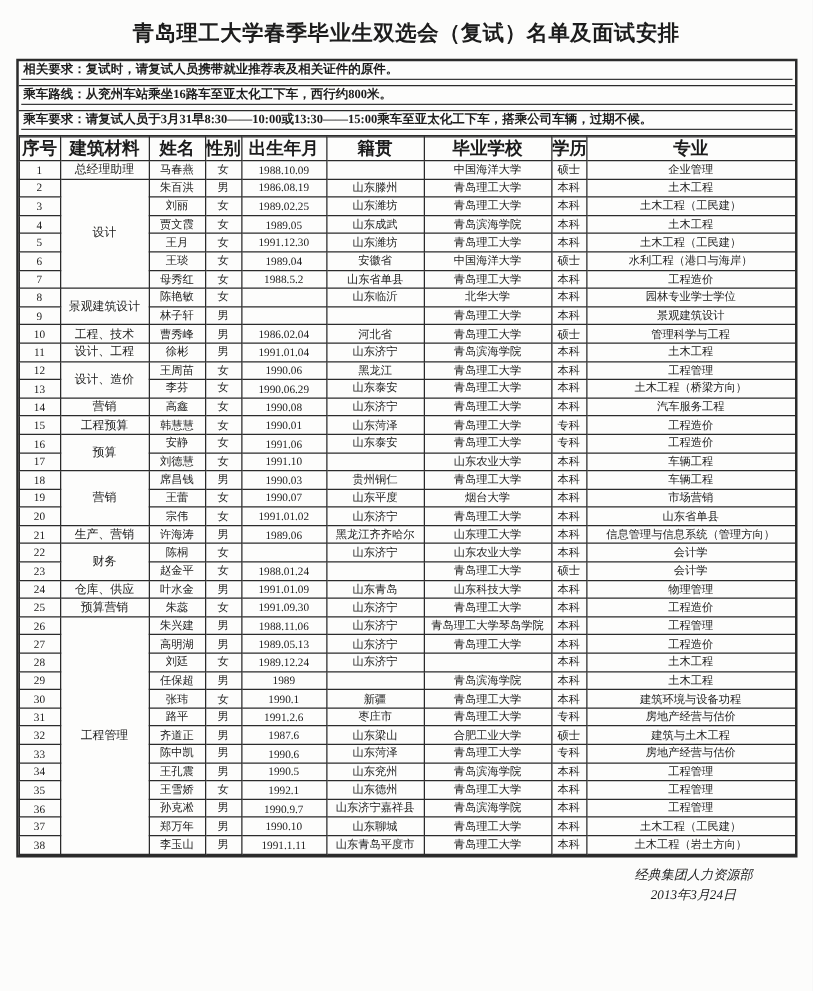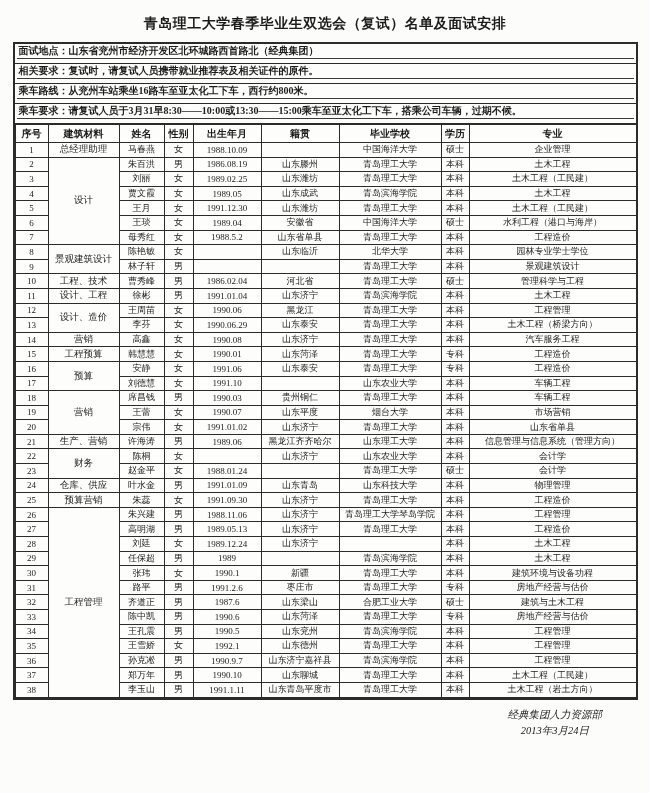--- a/index.html
+++ b/index.html
@@ -6,21 +6,21 @@
   body {
     width: 650px; height: 793px; margin: 0 auto;
     background: #fcfcfb;
     font-family: "Liberation Serif", "DejaVu Serif", serif;
     color: #1c1c1c;
     position: relative;
     overflow: hidden;
   }
   .title {
     text-align: center;
-    font-size: 14px;
+    font-size: 17px;
     font-weight: bold;
     padding-top: 15px;
     letter-spacing: 0.5px;
   }
   .box {
     width: 621px;
     margin: 9px auto 0;
     border: 2px solid #2b2b2b;
     background: #fdfdfc;
   }
@@ -47,21 +47,21 @@
     table-layout: fixed;
   }
   th, td {
     border: 1px solid #2b2b2b;
     text-align: center;
     vertical-align: middle;
     white-space: nowrap;
     overflow: hidden;
     padding: 0;
   }
-  th { font-size: 10px; height: 17px; font-weight: bold; }
+  th { font-size: 14px; height: 17px; font-weight: bold; }
   td { font-size: 9px;  height: 13.6px; font-weight: normal; }
   td.pos { font-size: 9.5px; }
   .footer {
     margin-top: 7px;
     text-align: right;
     padding-right: 48px;
   }
   .footer .inner {
     display: inline-block;
     text-align: center;
@@ -69,23 +69,20 @@
     line-height: 16px;
     font-style: italic;
   }
 </style>
 </head>
 <body>
 
 <div class="title">青岛理工大学春季毕业生双选会（复试）名单及面试安排</div>
 
 <div class="box">
-  <div class="info-row">
-    <span class="u">面试地点：山东省兖州市经济开发区北环城路西首路北（经典集团）</span>
-  </div>
   <div class="info-row">
     <span class="u">相关要求：复试时，请复试人员携带就业推荐表及相关证件的原件。</span>
   </div>
   <div class="info-row">
     <span class="u">乘车路线：从兖州车站乘坐16路车至亚太化工下车，西行约800米。</span>
   </div>
   <div class="info-row">
     <span class="u">乘车要求：请复试人员于3月31早8:30——10:00或13:30——15:00乘车至亚太化工下车，搭乘公司车辆，过期不候。</span>
   </div>
 

